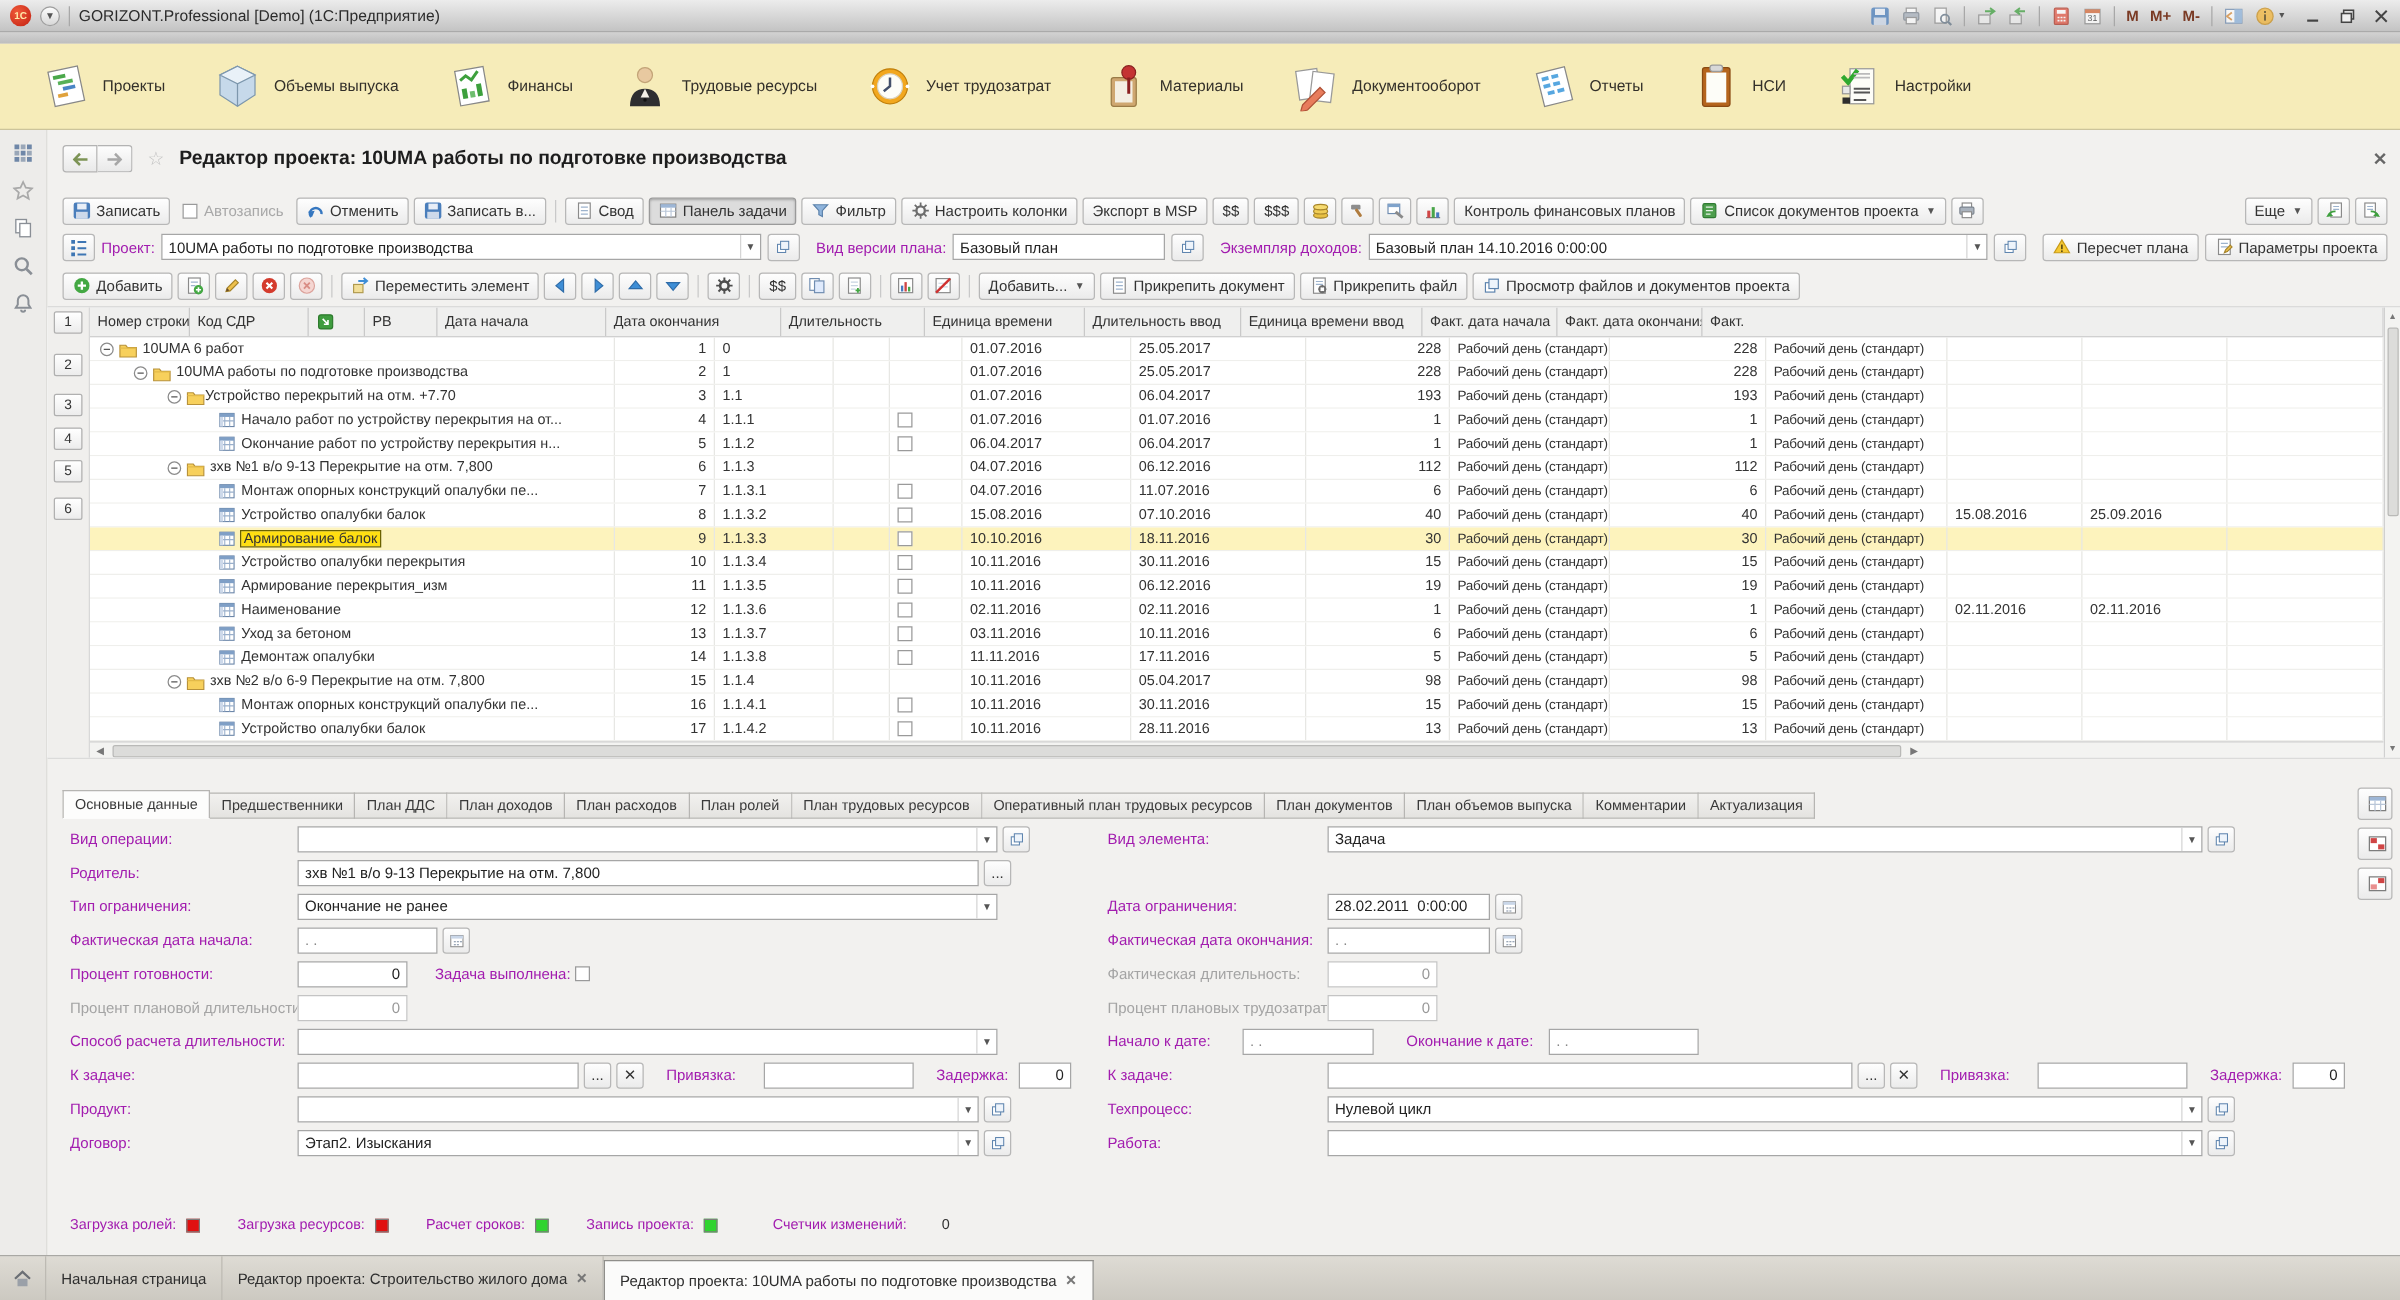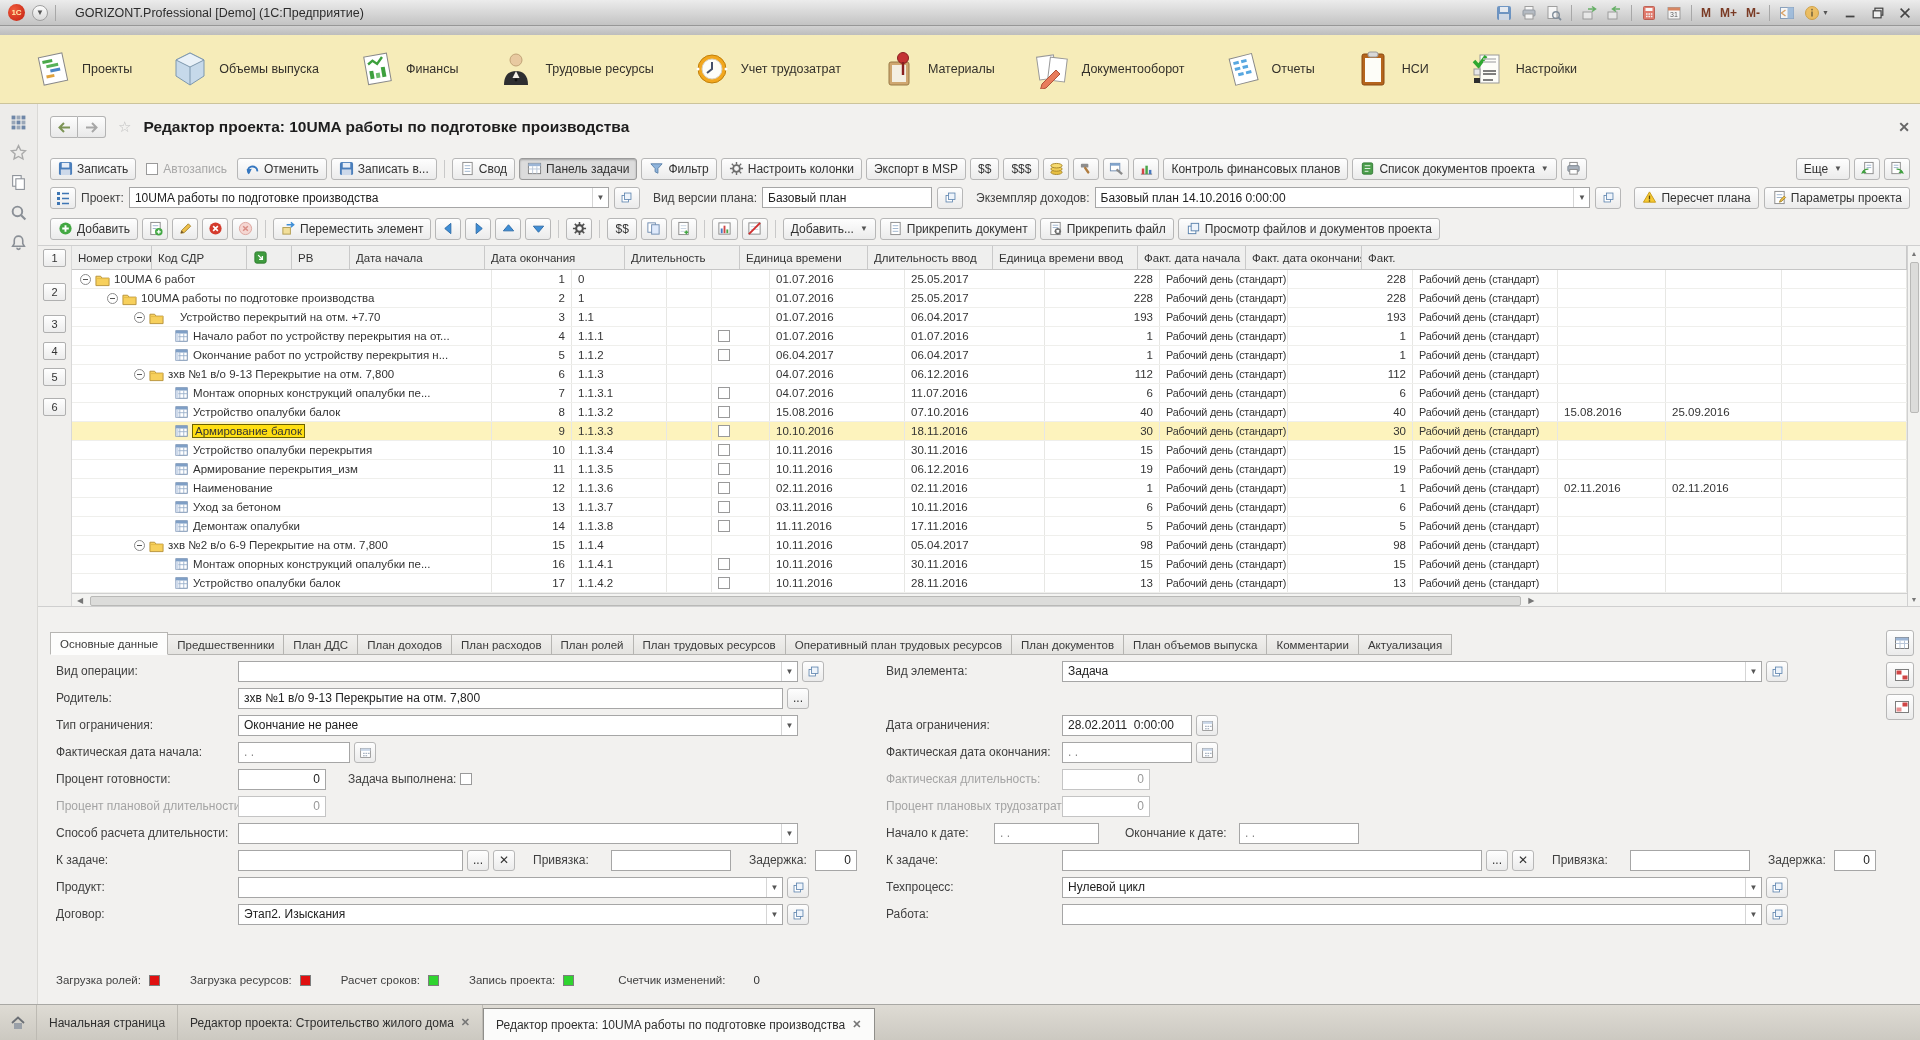--- a/index.html
+++ b/index.html
@@ -3,21 +3,21 @@
 <meta charset="utf-8">
 <style>
   *{box-sizing:border-box;margin:0;padding:0}
   html,body{width:1920px;height:1040px;overflow:hidden;font-family:"Liberation Sans",sans-serif;background:#f2f1ef;position:relative;font-size:12px;color:#333}
   .ic{display:inline-flex;align-items:center;justify-content:center;line-height:0}
   
   #titlebar{position:absolute;left:0;top:0;right:0;height:26px;background:linear-gradient(#ececec,#c3c3c3);border-bottom:1px solid #979797;display:flex;align-items:center;padding:0 8px;gap:7px}
   .logo1c{width:17px;height:17px;border-radius:50%;background:radial-gradient(circle at 35% 35%,#f05a3a,#c21f10);color:#ffe9a8;font-size:8px;font-weight:bold;display:flex;align-items:center;justify-content:center}
   .rbtn{width:16px;height:16px;border-radius:50%;background:linear-gradient(#fdfdfd,#d8d8d8);border:1px solid #9f9f9f;color:#555;font-size:8px;display:flex;align-items:center;justify-content:center}
   .tsep{width:1px;height:16px;background:#a8a8a8}
-  #titlebar .apptitle{font-size:12.5px;color:#2c2c2c;margin-left:12px}
+  #titlebar .apptitle{font-size:12.5px;color:#2c2c2c;margin-left:0}
   .tbright{margin-left:auto;display:flex;align-items:center;gap:9px}
   .mem{color:#7a3a24;font-weight:bold;font-size:12px}
   .winctl{font-size:12px;color:#444;display:flex;align-items:center;gap:13px;margin-left:6px}
   
   #band{position:absolute;left:0;top:26px;right:0;height:9px;background:linear-gradient(#d2d2d2,#bdbdbd)}
   #ribbon{position:absolute;left:0;top:35px;right:0;height:69px;background:#f6ecb9;border-bottom:1px solid #ccc49b;display:flex;align-items:center;padding-left:14px}
   .ritem{display:flex;align-items:center;gap:9px;padding:0 19px;height:100%;cursor:default}
   .ritem span.lbl{font-size:12.5px;color:#33302a}
   
   #sidebar{position:absolute;left:0;top:104px;width:38px;bottom:36px;background:#edecea;border-right:1px solid #dad9d6;display:flex;flex-direction:column;align-items:center;padding-top:10px;gap:13px}
@@ -43,21 +43,21 @@
   
   #projrow{position:absolute;left:12px;right:10px;top:81px;height:25px;display:flex;align-items:center;gap:5px}
   .inp{display:inline-flex;align-items:center;height:21px;border:1px solid #a6a6a6;background:#fff;overflow:hidden}
   .inp input{border:none;outline:none;flex:1;height:100%;padding:0 5px;font-size:12px;font-family:inherit;color:#222;background:transparent;min-width:0}
   .inp .dd{width:16px;height:100%;display:flex;align-items:center;justify-content:center;font-size:8px;color:#555;border-left:1px solid #d5d5d5}
   .inp.dis{border-color:#c4c4c4}
   .inp.dis input{color:#999}
   .inp input.num{text-align:right}
   .inp input.ph{color:#888}
   .ob{width:24px}
-  .flabel{color:#404040;white-space:nowrap}
+  .flabel{color:#a21caf;white-space:nowrap}
   .flabel.dis{color:#a4a4a4}
   
   #twrap{position:absolute;left:0;right:0;top:141px;height:362px;display:flex;background:#fff;border-top:1px solid #cfcfcf;border-bottom:1px solid #cfcfcf}
   #lstrip{width:34px;background:#f0efed;border-right:1px solid #d8d8d8;position:relative}
   .lvlb{position:absolute;left:5px;width:23px;height:18px;border:1px solid #b0b0b0;border-radius:2px;background:linear-gradient(#fff,#ececec);font-size:11px;display:flex;align-items:center;justify-content:center;color:#333}
   #tgrid{flex:1;overflow:hidden;display:flex;flex-direction:column}
   #thead{display:flex;height:24px;background:#efefee;border-bottom:1px solid #c6c6c6;flex:none}
   .hc{border-right:1px solid #c9c9c9;display:flex;align-items:center;padding:0 6px;font-size:11.5px;color:#333;white-space:nowrap;overflow:hidden;flex:none}
   #tbody{flex:none}
   .trow{display:flex;height:19px;border-bottom:1px solid #efefec;background:#fff}
@@ -892,21 +892,21 @@
           </div>
           <div class="trow">
             <div class="tc" style="width:420px;padding-left:62px">
               <span class="exp"></span>
               <span class="ic">
                 <svg width="15" height="15" viewBox="0 0 16 16">
                   <path d="M1 4.5h5l1.5 2H15v8H1z" fill="#f7d05c" stroke="#b8923a"></path>
                   <path d="M1 7h14" stroke="#e3ba49"></path>
                 </svg>
               </span>
-              <span style="margin-left:16px" class="">Устройство перекрытий на отм. +7.70</span>
+              <span style="margin-left:0" class="">Устройство перекрытий на отм. +7.70</span>
             </div>
             <div class="tc r" style="width:80px">3</div>
             <div class="tc " style="width:95px">1.1</div>
             <div class="tc " style="width:45px"></div>
             <div class="tc " style="width:58px"></div>
             <div class="tc " style="width:135px">01.07.2016</div>
             <div class="tc " style="width:140px">06.04.2017</div>
             <div class="tc r" style="width:115px">193</div>
             <div class="tc unit" style="width:128px">Рабочий день (стандарт)</div>
             <div class="tc r" style="width:125px">193</div>

